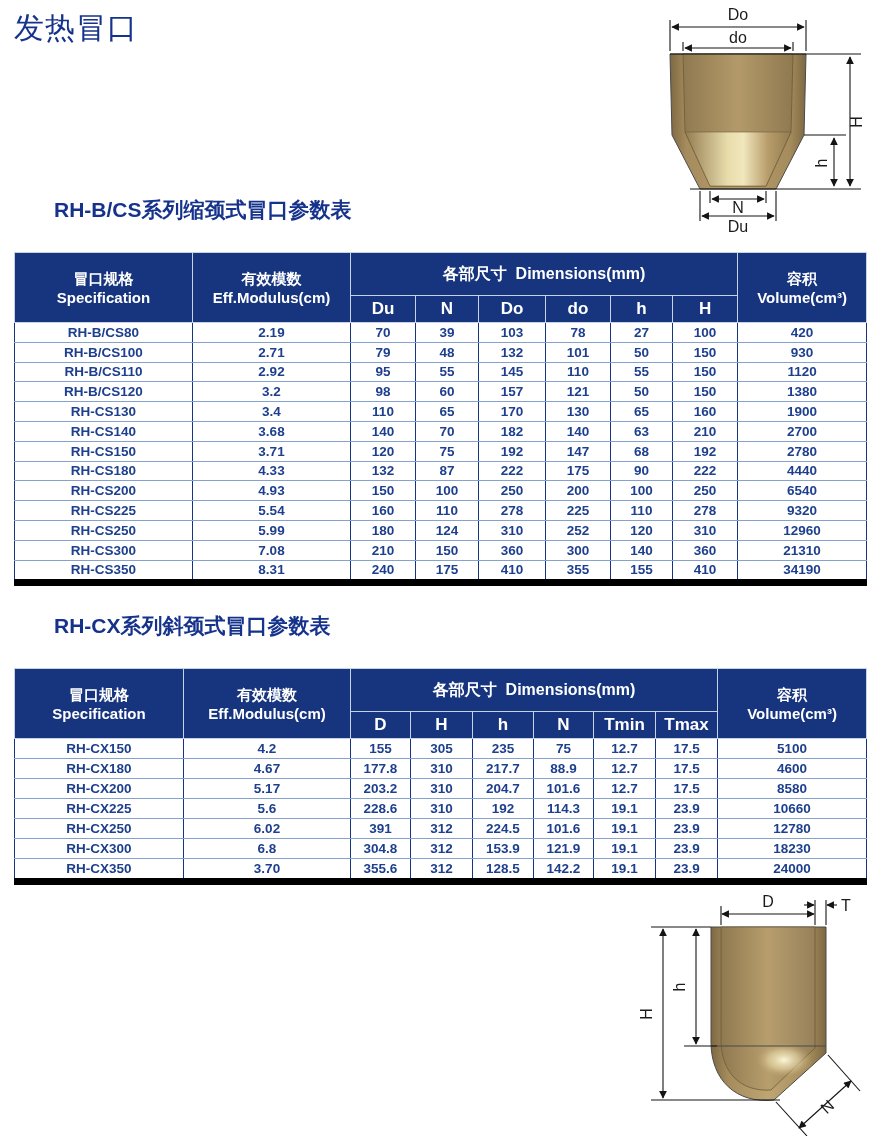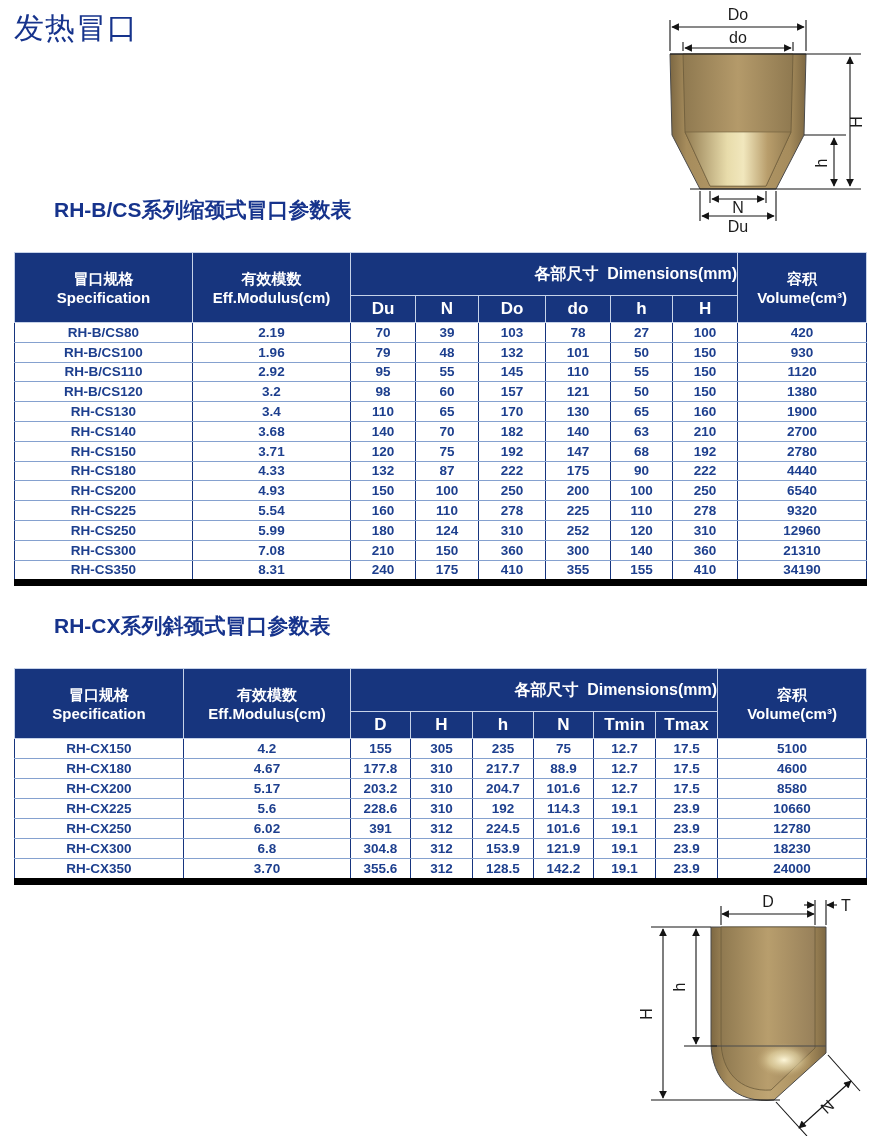--- a/index.html
+++ b/index.html
@@ -20,21 +20,21 @@
   .table-wrap{position:absolute;left:14px;width:852px;}
   #table1-wrap{top:252px;}
   #table2-wrap{top:668px;}
   .data-table{border-collapse:collapse;table-layout:fixed;width:852px;}
   .data-table th{
     background:#17357e;color:#ffffff;border:1px solid #c6d2e8;
     padding:0;text-align:center;vertical-align:middle;font-weight:bold;
   }
   .group-row th{height:42px;}
   .group-row th div{font-size:15px;font-weight:bold;line-height:19px;}
-  .group-row th.dims-group div{font-size:16px;line-height:42px;text-align:right;}
+  .group-row th.dims-group div{font-size:16px;line-height:42px;}
   .sub-row th{height:26px;font-size:17px;}
   .data-table td{
     border-left:1px solid #17357e;border-right:1px solid #17357e;
     border-bottom:1px solid #85a1cf;border-top:none;
     color:#1d3f8e;font-weight:bold;font-size:13.5px;text-align:center;padding:0;
   }
   #table1 td{height:18.8px;}
   #table2 td{height:19px;}
   .data-table tbody tr:last-child td{border-bottom:7px solid #000000;}
   .diagram{position:absolute;}
@@ -155,21 +155,21 @@
           <td>70</td>
           <td>39</td>
           <td>103</td>
           <td>78</td>
           <td>27</td>
           <td>100</td>
           <td>420</td>
         </tr>
         <tr>
           <td>RH-B/CS100</td>
-          <td>1.96</td>
+          <td>2.71</td>
           <td>79</td>
           <td>48</td>
           <td>132</td>
           <td>101</td>
           <td>50</td>
           <td>150</td>
           <td>930</td>
         </tr>
         <tr>
           <td>RH-B/CS110</td>

